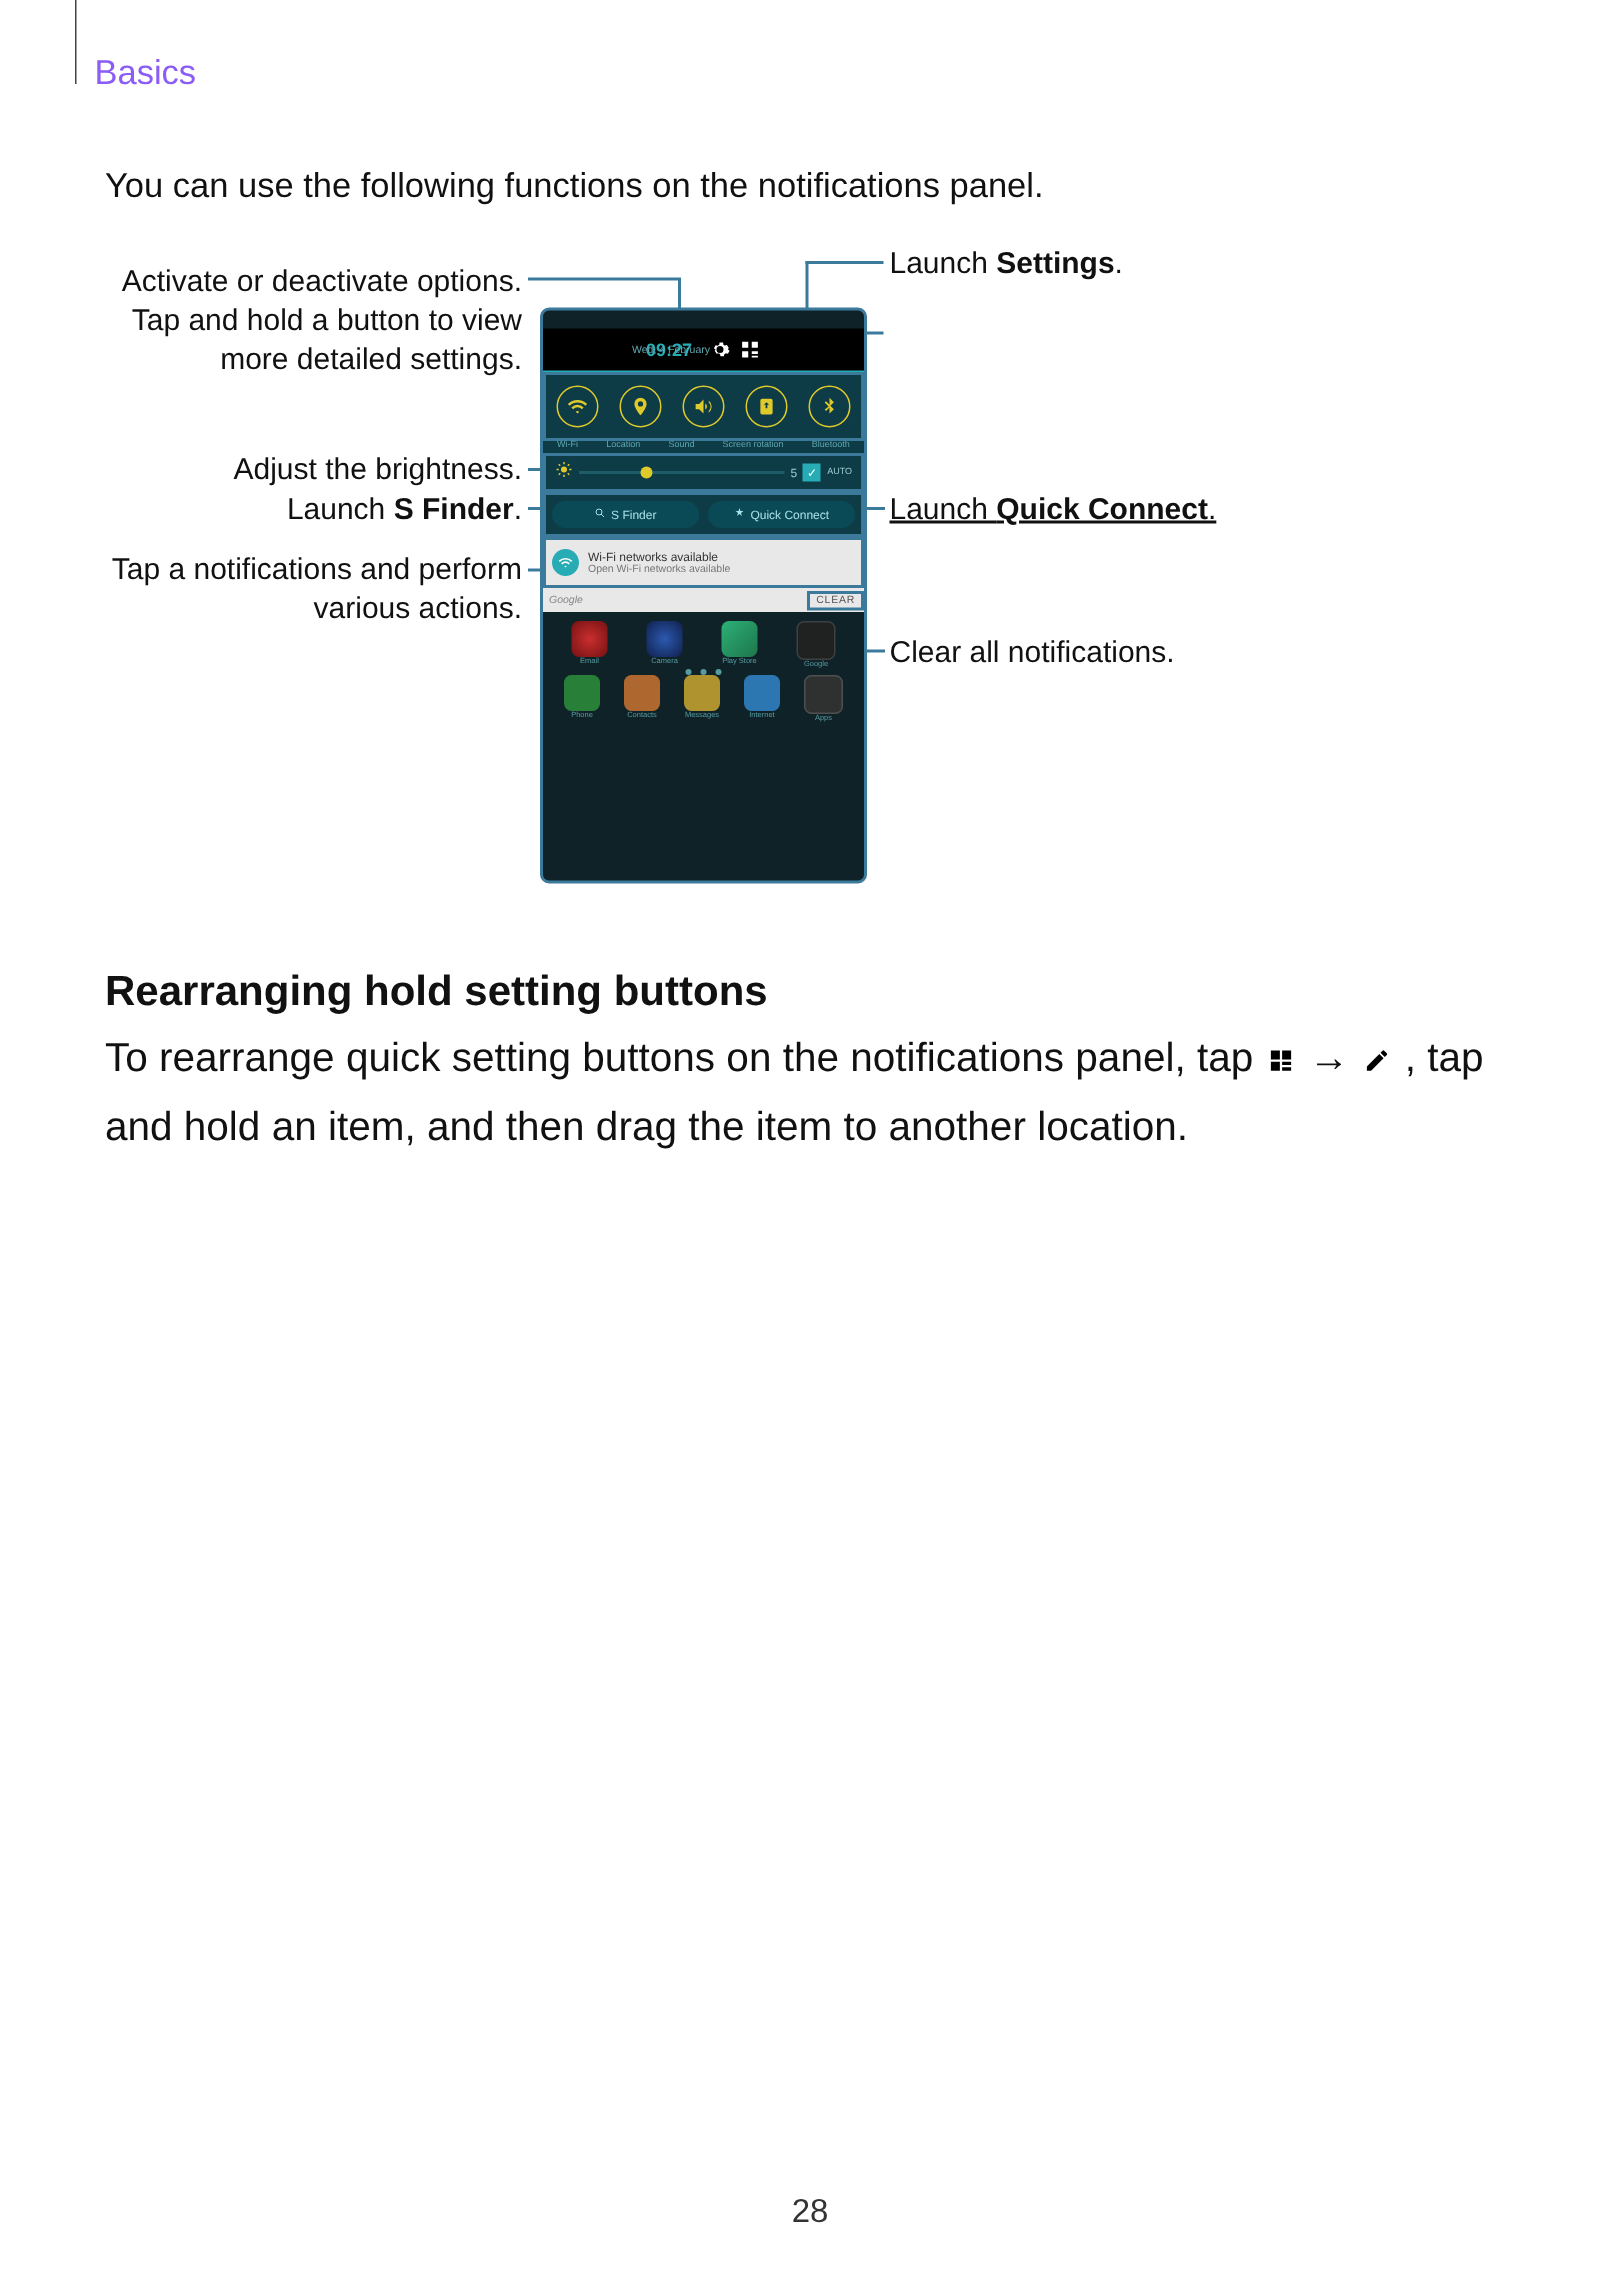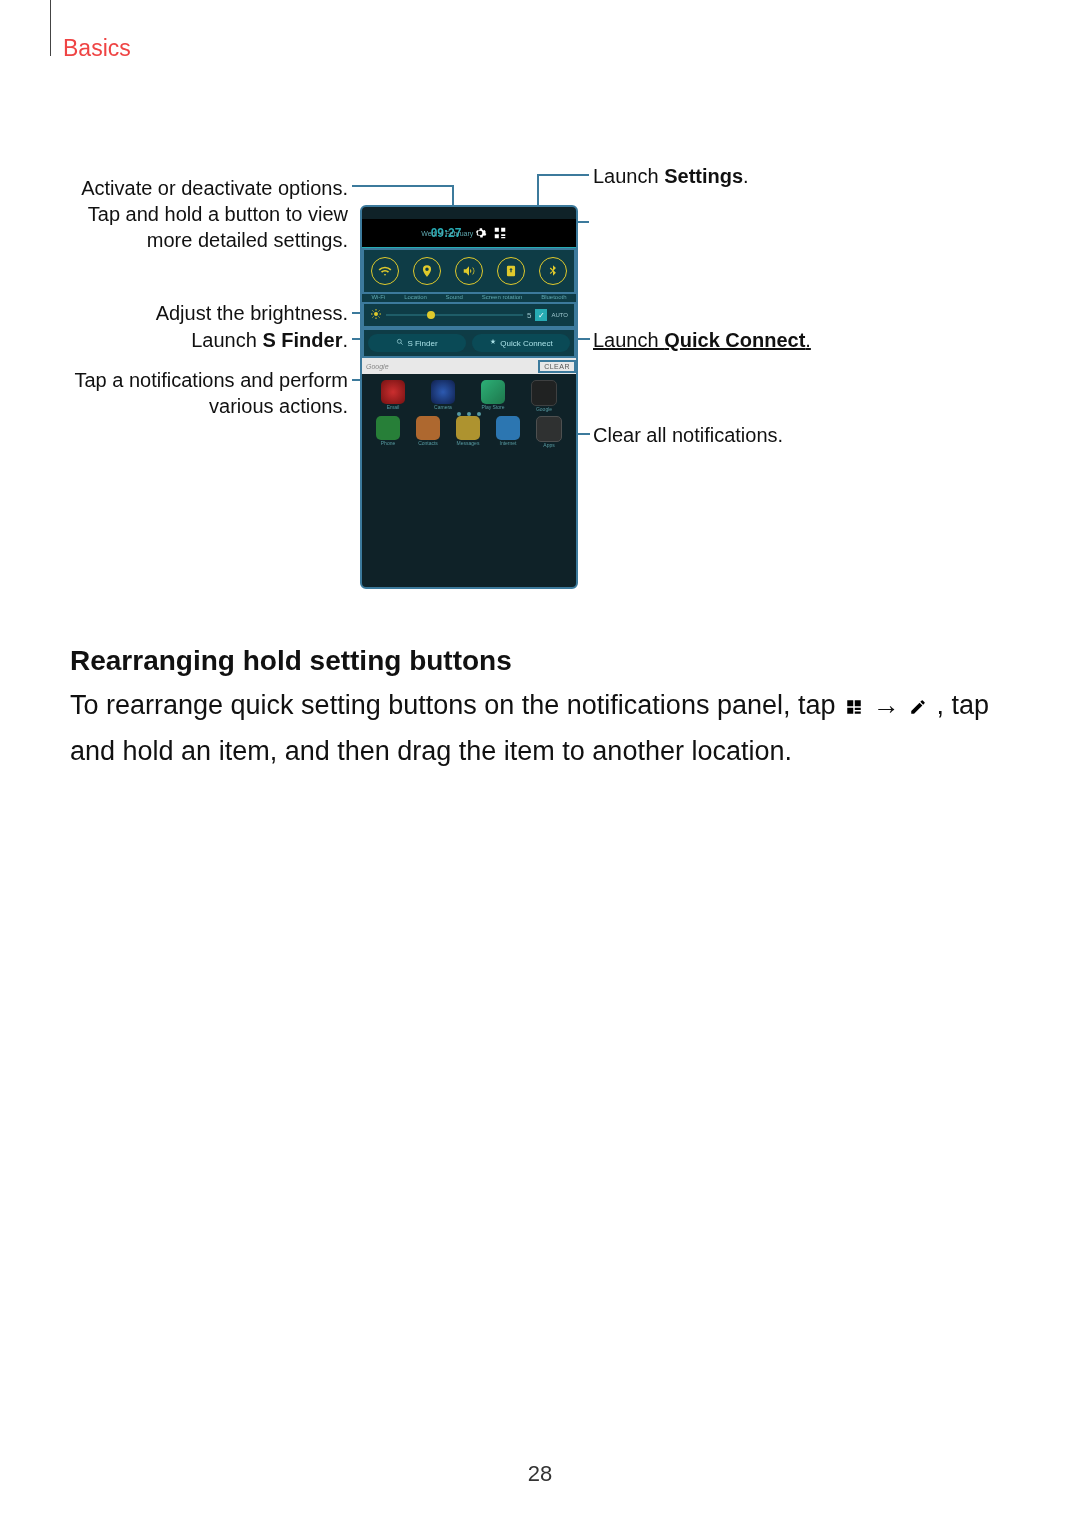--- a/index.html
+++ b/index.html
@@ -8,21 +8,21 @@
     --panel-bg: #13272e;
     --callout-blue: #3c7a9c;
     --yellow: #dfca2c;
     --grey-text: #555;
     --black: #111;
     --page-bg: #fff;
   }
   html,body{margin:0;padding:0;background:var(--page-bg);font-family:"Segoe UI",Arial,sans-serif;color:var(--black);}
   .page{width:1080px;height:1527px;position:relative;box-sizing:border-box;padding:40px 70px;}
   .header-rule{position:absolute;left:50px;top:0;width:1px;height:56px;background:#444;}
-  .header-label{position:absolute;left:63px;top:35px;font-size:23px;color:#ef4444;}
+  .header-label{position:absolute;left:63px;top:35px;font-size:23px;color:#8b5cf6;}
   .intro{position:absolute;left:70px;top:110px;font-size:23px;}
   .diagram-zone{position:absolute;left:70px;top:155px;width:940px;height:440px;}
   .phone{position:absolute;left:290px;top:50px;width:214px;height:380px;border:2px solid var(--callout-blue);border-radius:6px;overflow:hidden;background:#0f2228;}
   
   .time-row{display:flex;align-items:center;justify-content:center;height:24px;padding:2px 6px;background:#000000;border-bottom:1px solid var(--cyan);margin-top:12px;}
   .time{font-size:12px;color:var(--cyan);font-weight:600;}
   .date{font-size:7px;color:#5fa8b0;margin-left:-40px;}
   .hdr-icons{display:flex;gap:6px;}
   .hdr-icon{width:14px;height:14px;}
   .quick-row{display:flex;justify-content:space-around;align-items:center;height:42px;background:#0e3c46;border:2px solid var(--callout-blue);}
@@ -58,20 +58,21 @@
   .page-num{position:absolute;left:0;right:0;bottom:40px;text-align:center;font-size:22px;color:#333;}
   b{font-weight:700;}
 </style>
 </head>
 <body>
 
 <div class="page">
   <div class="header-rule"></div>
   <div class="header-label">Basics</div>
 
+  <div class="intro">You can use the following functions on the notifications panel.</div>
 
   <div class="diagram-zone">
 
     <div class="call-l" style="left:0;top:20px;width:278px;">Activate or deactivate options. Tap and hold a button to view more detailed settings.</div>
     <div class="rule rule-h" style="left:282px;top:30px;width:100px;"></div>
     <div class="rule rule-v" style="left:382px;top:30px;height:50px;"></div>
 
     <div class="call-l" style="left:0;top:145px;width:278px;">Adjust the brightness.</div>
     <div class="rule rule-h" style="left:282px;top:157px;width:12px;"></div>
 
@@ -180,20 +181,31 @@
               </svg></span>
           <span>S Finder</span>
         </div>
         <div class="pill">
           <span><svg width="8" height="8" viewBox="0 0 24 24">
                 <path fill="#a8e0e6" d="M12 2l2 6h6l-5 4 2 6-5-4-5 4 2-6-5-4h6z"></path>
               </svg></span>
           <span>Quick Connect</span>
         </div>
       </div>
+      <div class="notif">
+        <div class="notif-ic">
+            <svg width="10" height="10" viewBox="0 0 24 24">
+              <path fill="#fff" d="M12 20l-2-2a3 3 0 014 0zM5 13a10 10 0 0114 0l-2 2a7 7 0 00-10 0zM1 9a16 16 0 0122 0l-2 2a13 13 0 00-18 0z"></path>
+            </svg>
+          </div>
+        <div class="notif-txt">
+          <div class="t">Wi-Fi networks available</div>
+          <div class="s">Open Wi-Fi networks available</div>
+        </div>
+      </div>
       <div class="clear-row">
         <span style="font-size:7px;color:#888;margin-right:auto;margin-left:4px;font-style:italic;">Google</span>
         <span class="clear-btn">CLEAR</span>
       </div>
       <div class="dim-home">
         <div class="irow">
           <div>
               <div class="iapp" style="background:radial-gradient(circle,#e03030,#801010);"></div>
               <div class="ilbl">Email</div>
             </div>

